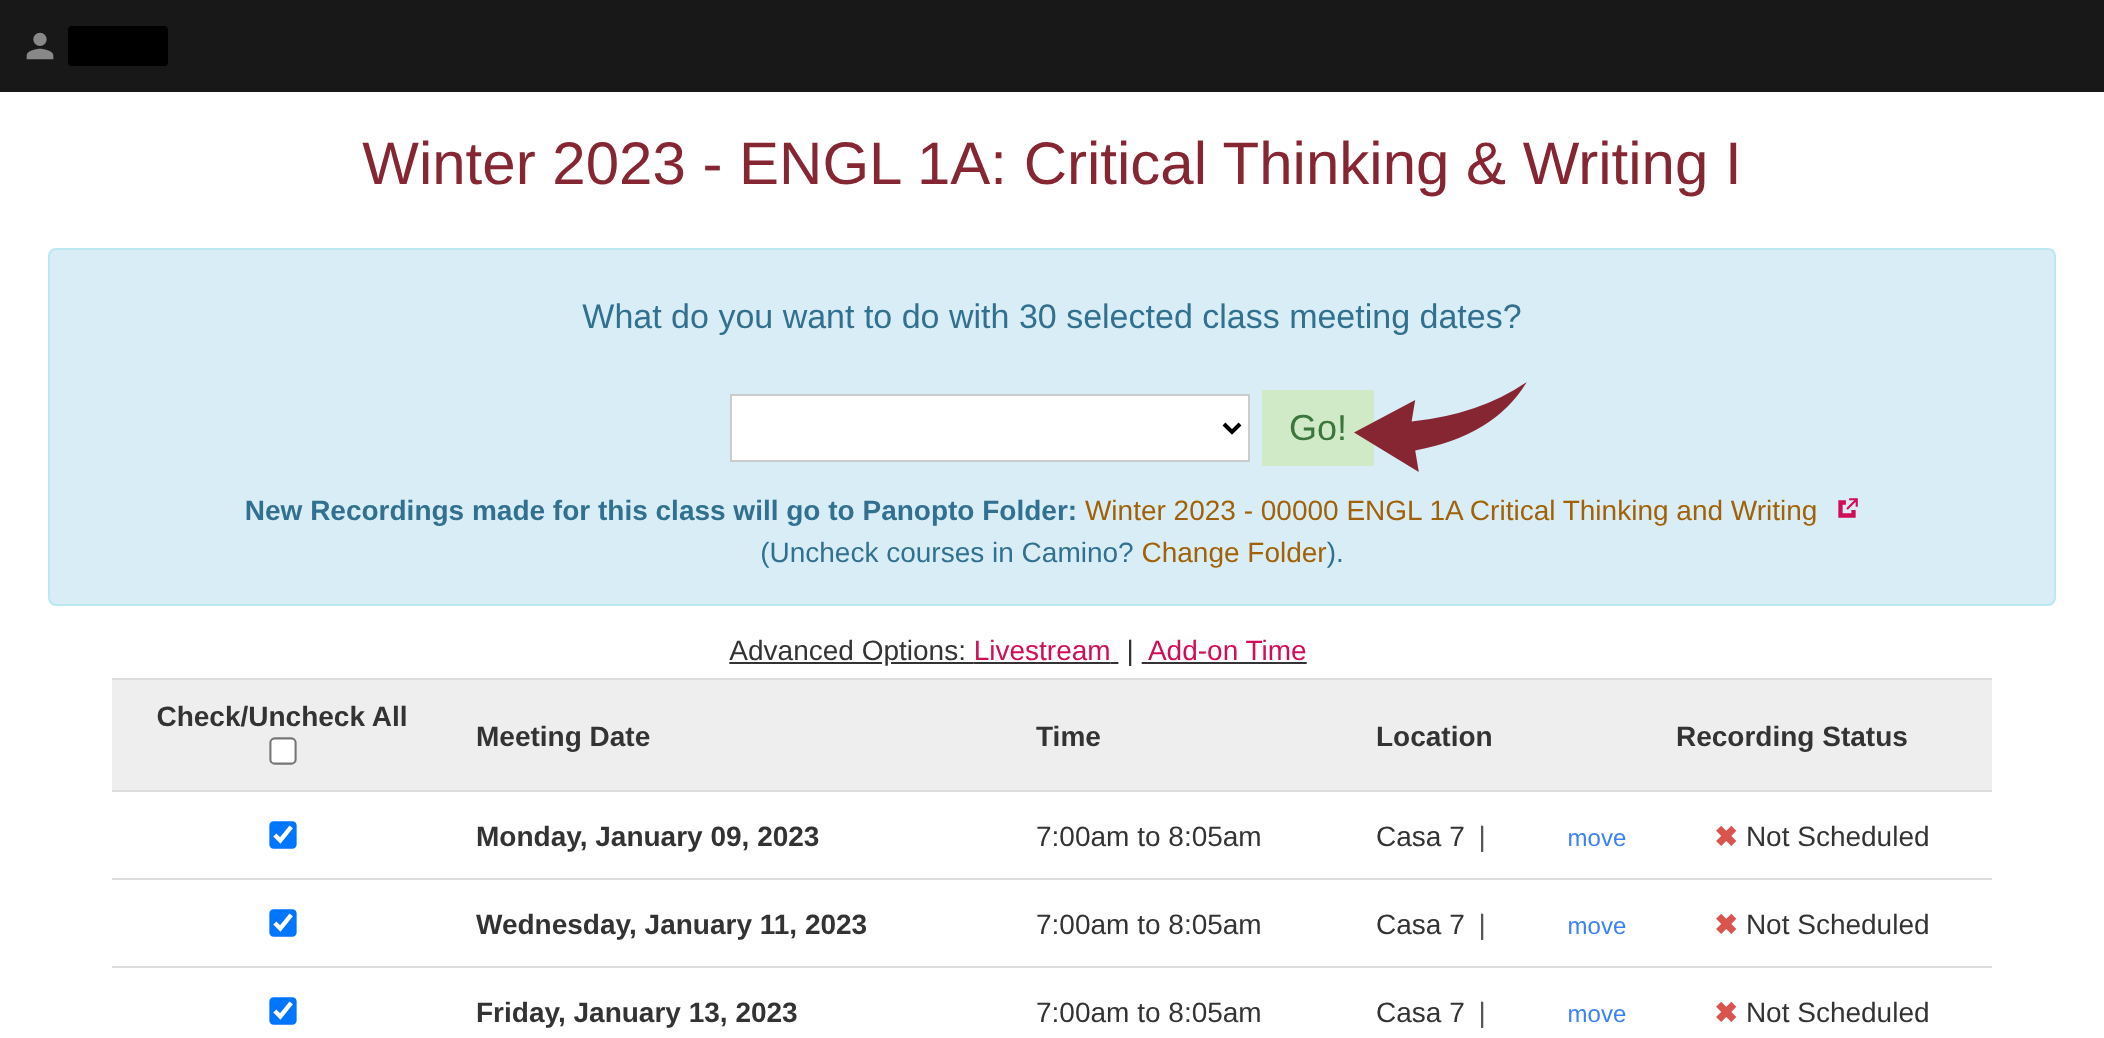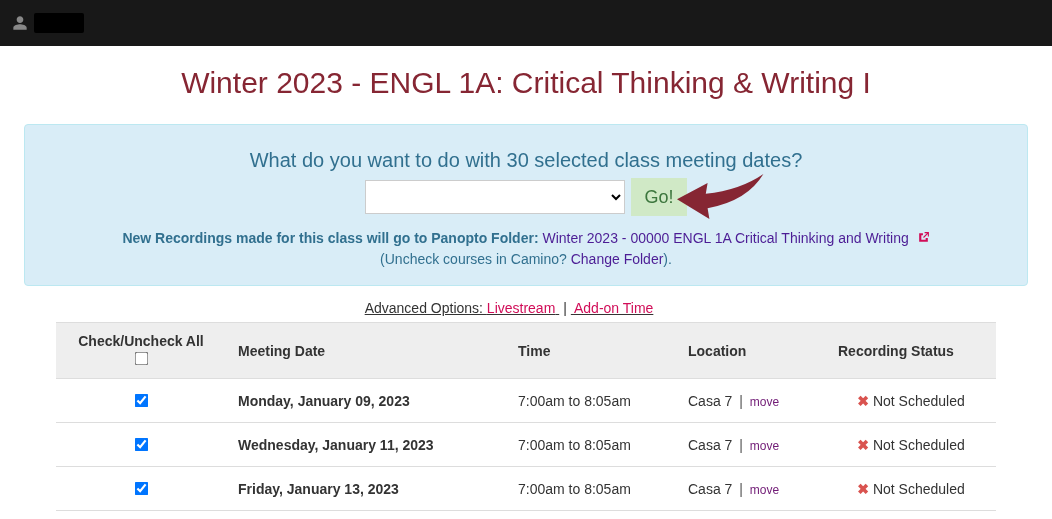--- a/index.html
+++ b/index.html
@@ -59,22 +59,22 @@
   .panel {
     background: #d9edf7;
     border: 1px solid #bce8f1;
     border-radius: 4px;
     padding: 24px 20px 18px;
     text-align: center;
     color: #31708f;
     position: relative;
   }
   .panel-question {
-    font-size: 20px;
-    margin-bottom: 6px;
+    font-size: 17px;
+    margin-bottom: 26px;
     text-align: center;
   }
   .action-row {
     display: inline-flex;
     align-items: center;
     justify-content: center;
     gap: 6px;
     margin-bottom: 14px;
     position: relative;
   }
@@ -105,21 +105,21 @@
     pointer-events: none;
   }
   .arrow-cursor svg { display:block; }
   .folder-line {
     font-size: 14px;
     color: #31708f;
     font-weight: 700;
     margin-bottom: 4px;
   }
   .folder-link {
-    color: #4c1d95;
+    color: #a16207;
     font-weight: 400;
     text-decoration: none;
     cursor: pointer;
   }
   .ext-icon {
     display: inline-block;
     vertical-align: -1px;
     margin-left: 4px;
   }
   .combined-line {
@@ -166,24 +166,25 @@
     vertical-align: middle;
   }
   table.sched tbody td.center { text-align: center; }
   .col-check { width: 170px; }
   .col-date  { width: 280px; }
   .col-time  { width: 170px; }
   .col-loc   { width: 150px; }
   .col-status{ width: 170px; text-align: center; }
   .meeting-date { font-weight: 700; }
   .move-link {
-    color: #701a75;
+    color: #3b82f6;
     font-size: 12px;
     text-decoration: none;
     cursor: pointer;
+    margin-left: 34px;
   }
   .loc-sep { color: #555; margin: 0 3px; }
   .x-icon {
     color: #d9534f;
     font-weight: 700;
     margin-right: 4px;
   }
   input[type=checkbox] { transform: scale(1.05); }
   .header-checkbox-wrap { text-align:center; }
 </style>

